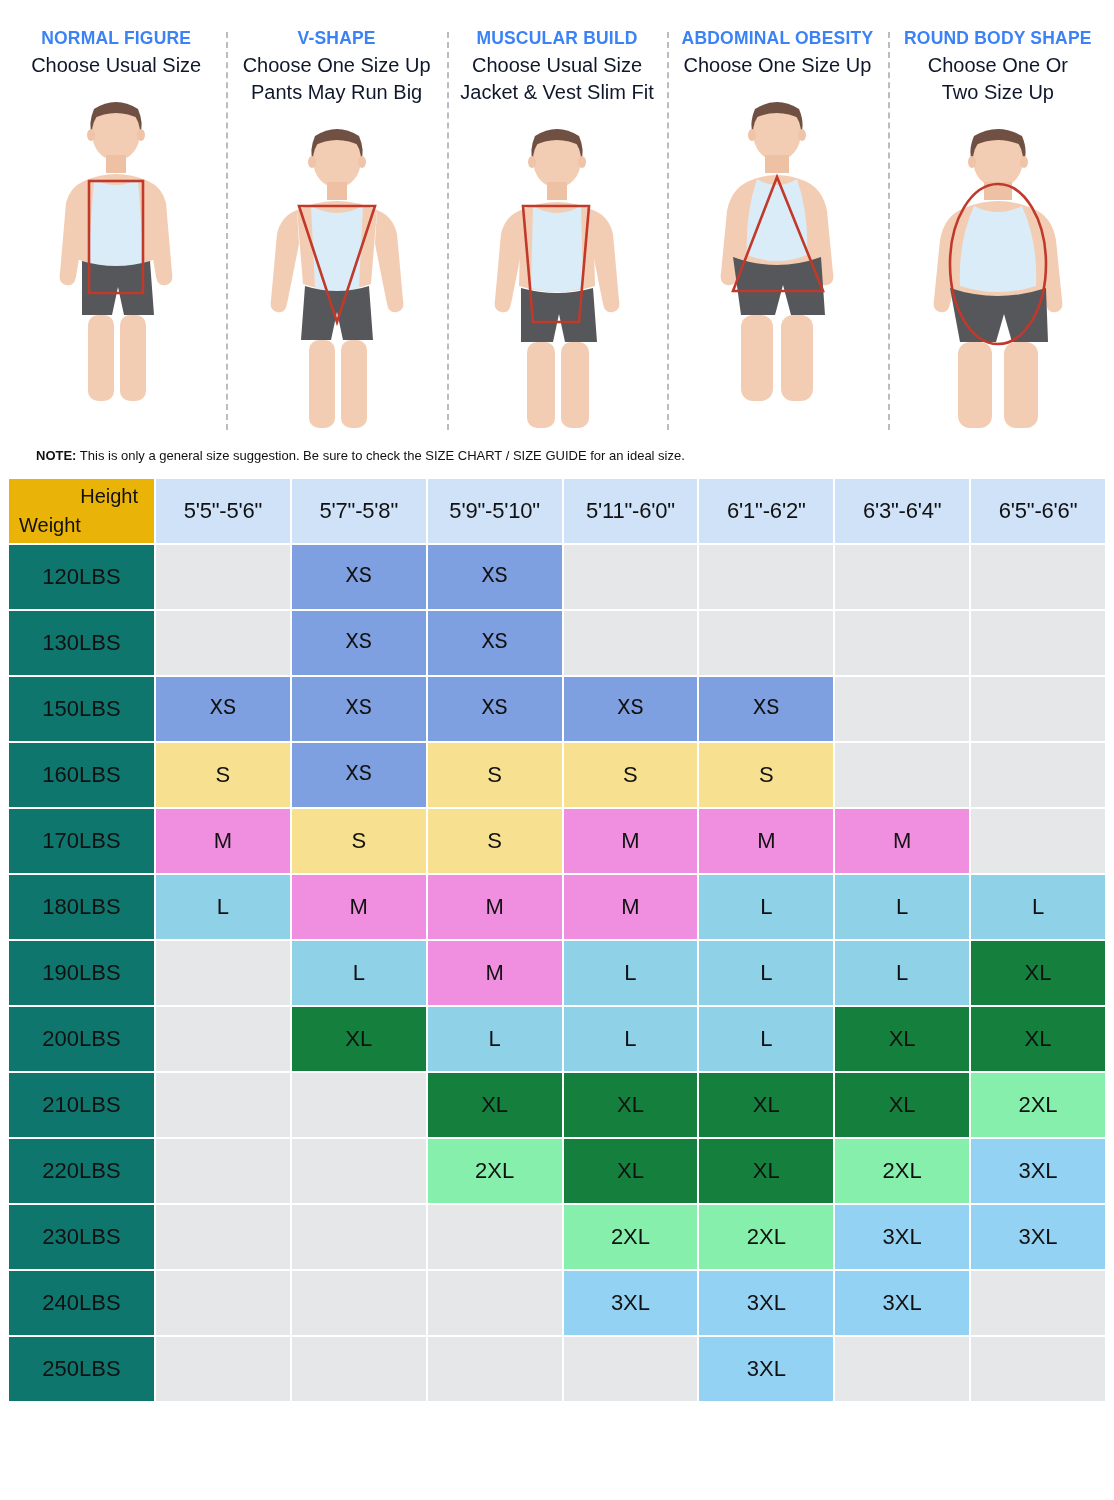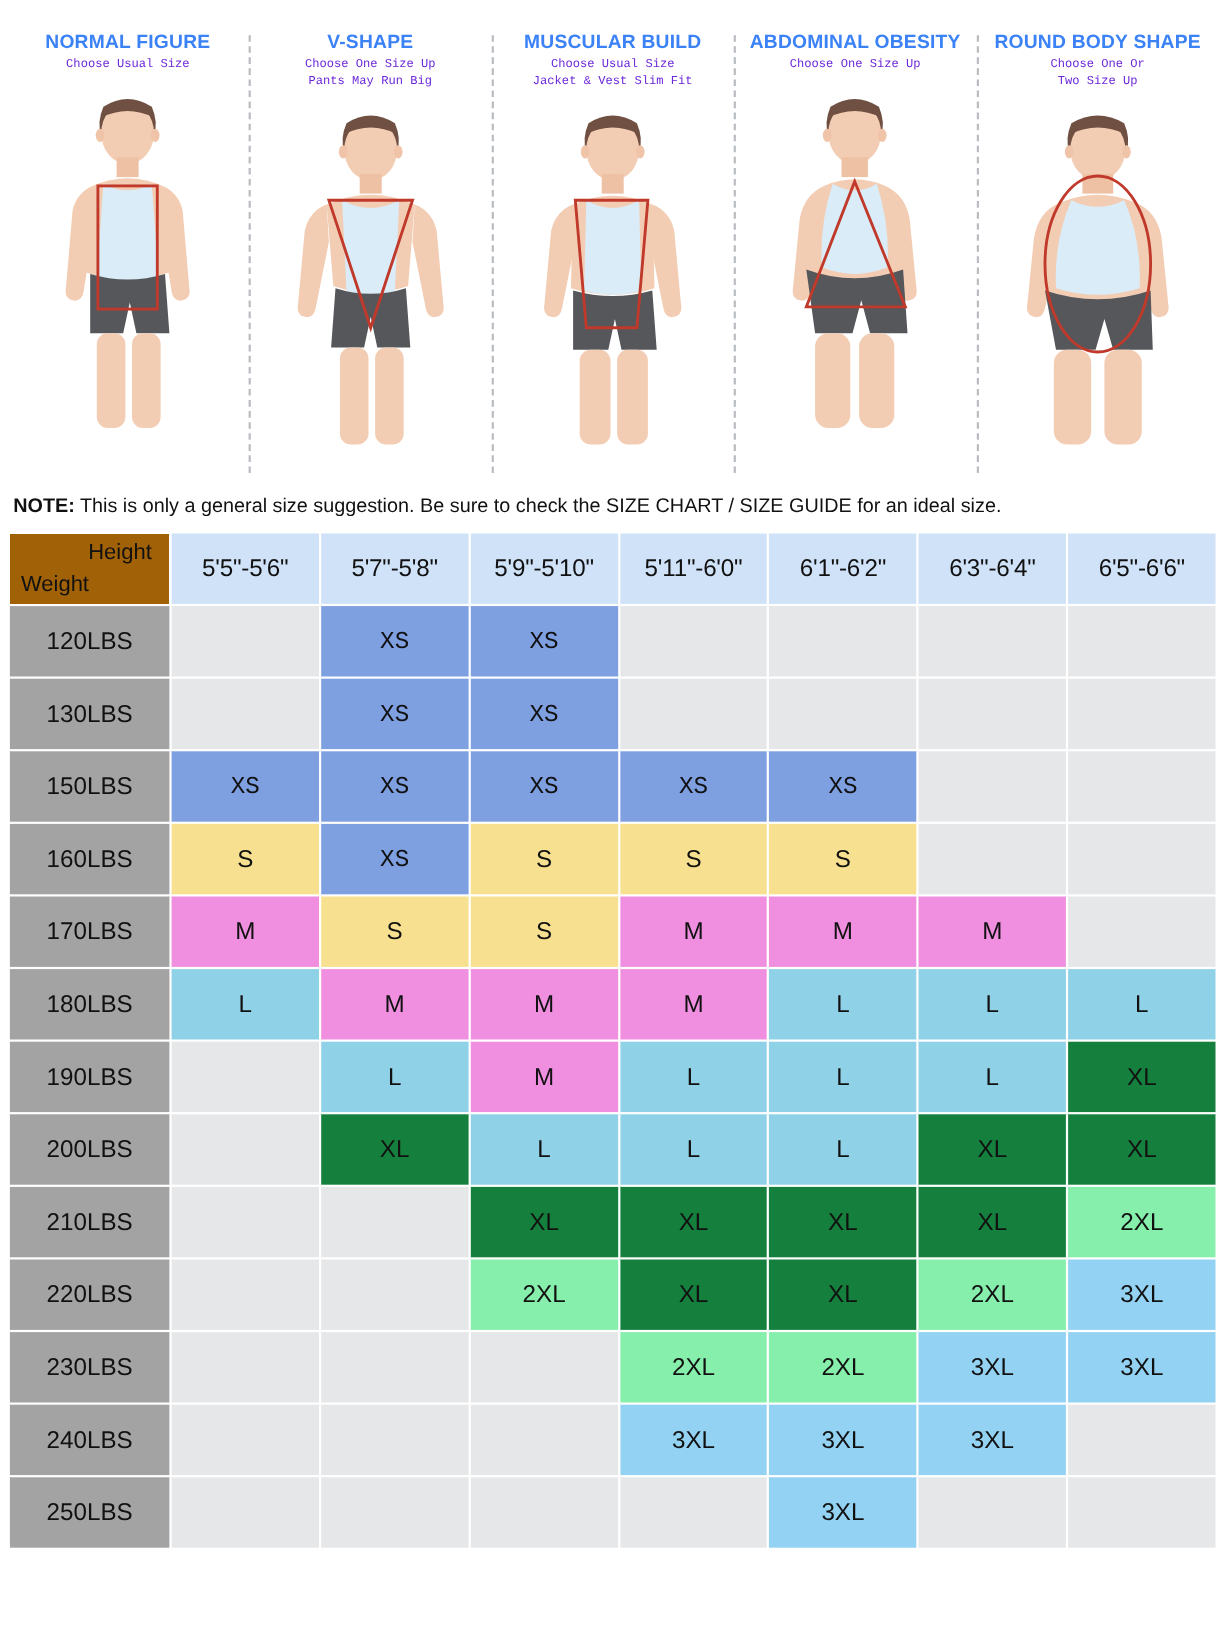--- a/index.html
+++ b/index.html
@@ -42,42 +42,41 @@
   .fig-title {
     font-size: 17.5px;
     font-weight: bold;
     color: #3b82f6;
     text-align: center;
     letter-spacing: .2px;
     line-height: 1.15;
     padding: 0 4px;
   }
   .fig-sub {
-    font-size: 11px;
-    color: #6d28d9;
+    font-size: 20px;
+    color: #0f172a;
     text-align: center;
     line-height: 1.35;
     margin-top: 4px;
     padding: 0 6px;
-    font-family: Liberation Mono, monospace;
   }
   .fig-art {
     margin-top: 10px;
     width: 100%;
     height: 320px;
     display: flex;
     justify-content: center;
     align-items: flex-start;
   }
 
   
   .note {
-    font-size: 18px;
+    font-size: 13px;
     color: #111;
-    padding: 8px 12px 10px 12px;
+    padding: 8px 12px 10px 36px;
     line-height: 1.3;
   }
   .note b { font-weight: bold; }
 
   
   table.size-table {
     border-collapse: collapse;
     width: 1100px;
     margin: 2px 7px 0 7px;
     table-layout: fixed;
@@ -87,21 +86,21 @@
     height: 66px;
     text-align: center;
     vertical-align: middle;
     font-size: 22px;
     color: #111;
     font-weight: normal;
   }
   .corner {
     width: 147px;
     position: relative;
-    background: #a16207;
+    background: #eab308;
     padding: 0;
   }
   .corner .diag {
     position: absolute;
     inset: 0;
     overflow: hidden;
   }
   .corner .diag::after {
     content: "";
     position: absolute;
@@ -122,21 +121,21 @@
     left: 10px;
     bottom: 6px;
     font-size: 20px;
   }
   th.colhead {
     background: #cfe2f7;
     font-size: 21px;
     letter-spacing: -.2px;
   }
   td.rowhead {
-    background: #a3a3a3;
+    background: #0f766e;
     font-size: 23px;
   }
   td.cell { background: #e6e7e8; }
   td.cell.XS  { background: #7e9fe0; font-family: Liberation Mono, monospace; }
   td.cell.S   { background: #f7e08f; }
   td.cell.M   { background: #f08fe0; }
   td.cell.L   { background: #8fd2e8; }
   td.cell.XL  { background: #15803d; }
   td.cell.XXL { background: #86efac; }
   td.cell.XXXL{ background: #93d2f2; }

